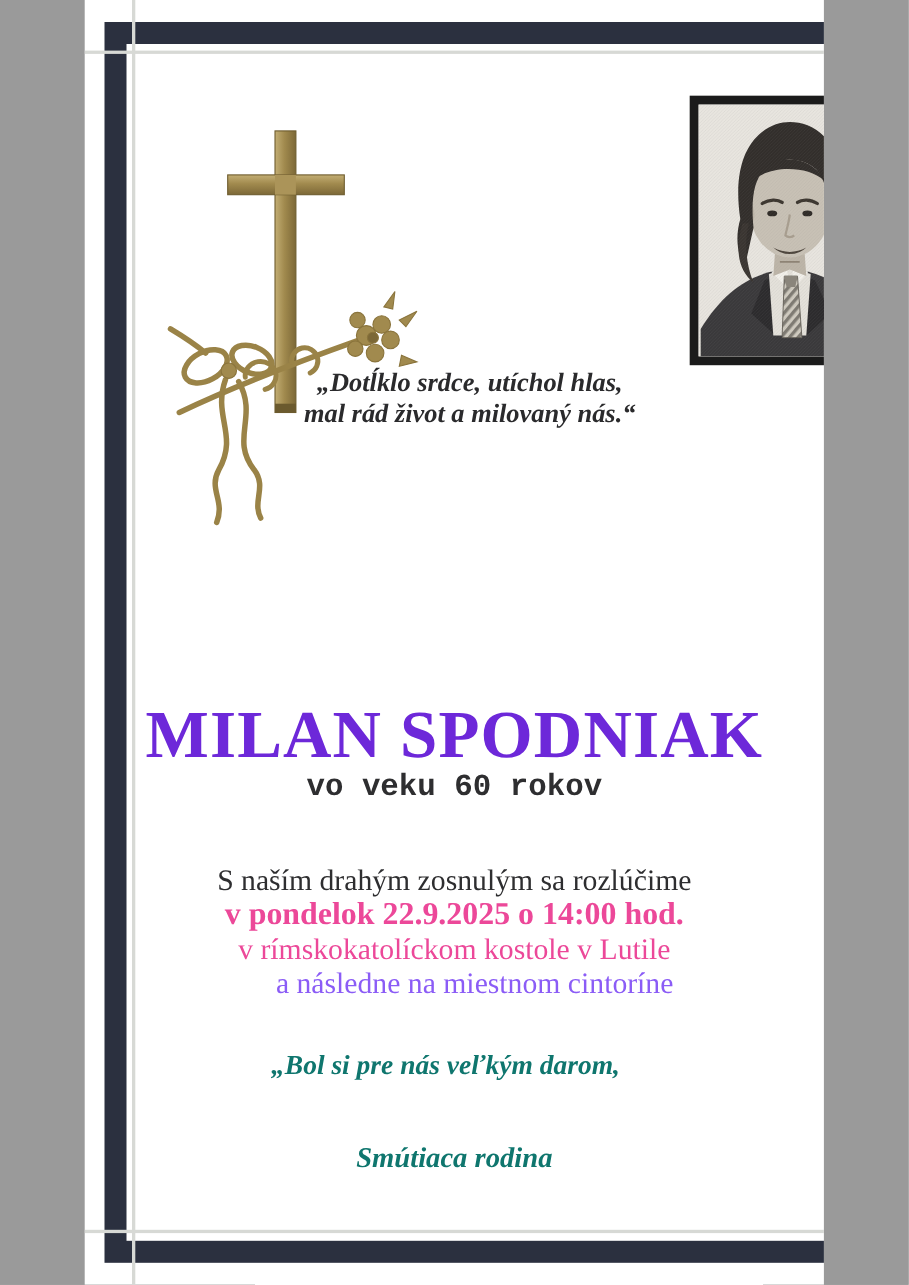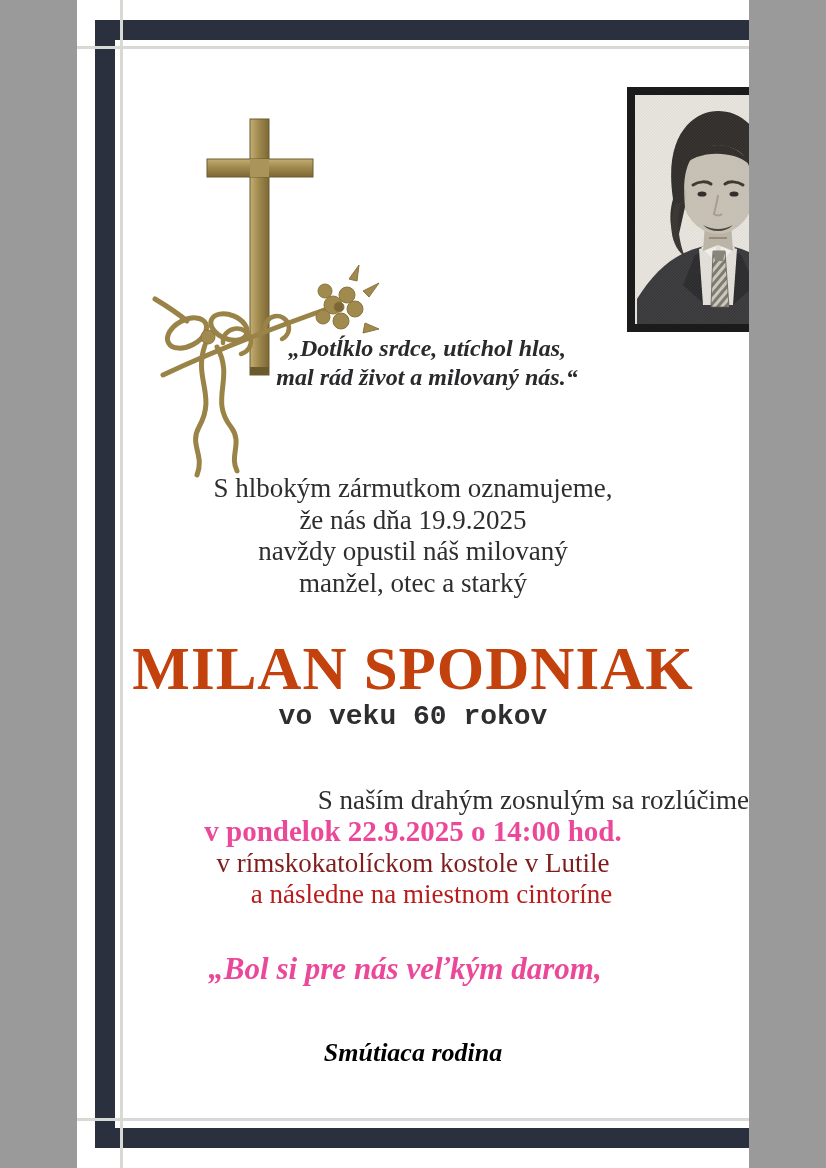--- a/index.html
+++ b/index.html
@@ -40,39 +40,39 @@
     left:28px;right:0;top:334px;
     font-size:24px;font-weight:bold;font-style:italic;
     line-height:29px;color:#2a2a2c;
   }
   .announcement{
     left:0;right:0;top:473px;
     font-size:27px;line-height:31.5px;color:#2e2e30;
   }
   .name{
     left:0;right:0;top:634px;
-    font-size:61px;font-weight:bold;letter-spacing:1px;color:#c2410c;
+    font-size:61px;font-weight:bold;letter-spacing:1px;color:#6d28d9;
   }
   .age{
     left:0;right:0;top:701px;
     font-family:Liberation Mono, monospace;
     font-size:28px;font-weight:bold;color:#2e2e30;
   }
-  .funeral-intro{left:0;right:0;top:785px;font-size:27px;color:#2e2e30;text-align:right;}
+  .funeral-intro{left:0;right:0;top:785px;font-size:27px;color:#2e2e30;}
   .funeral-datetime{left:0;right:0;top:815px;font-size:29px;font-weight:bold;color:#ec4899;}
-  .funeral-place1{left:0;right:0;top:848px;font-size:27px;color:#7f1d1d;}
-  .funeral-place2{left:0;right:0;top:879px;font-size:27px;color:#b91c1c;padding-left:37px;}
+  .funeral-place1{left:0;right:0;top:848px;font-size:27px;color:#ec4899;}
+  .funeral-place2{left:0;right:0;top:879px;font-size:27px;color:#8b5cf6;padding-left:37px;}
   .quote-bottom{
     left:0;right:16px;top:954px;
-    font-size:31px;font-weight:bold;font-style:italic;
-    line-height:29px;color:#ec4899;
+    font-size:25px;font-weight:bold;font-style:italic;
+    line-height:29px;color:#0f766e;
   }
   .signature{
     left:0;right:0;top:1038px;
-    font-size:26px;font-weight:bold;font-style:italic;color:#000000;
+    font-size:26px;font-weight:bold;font-style:italic;color:#0f766e;
   }
 </style>
 </head>
 <body>
 
 <div class="page">
 
   <div class="band-frame"></div>
   <div class="hairline v" style="left:43px"></div>
   <div class="hairline v" style="left:773px"></div>
@@ -175,26 +175,20 @@
       <rect x="118" width="48" height="229" fill="#ffffff" opacity="0.15"></rect>
       <rect width="166" height="229" fill="url(#scan)" opacity="0.28"></rect>
     </svg>
   </div>
 
   <div class="tblock quote-top">
     <div>„Dotĺklo srdce, utíchol hlas,</div>
     <div>mal rád život a milovaný nás.“</div>
   </div>
 
-  <div class="tblock announcement">
-    <div>S hlbokým zármutkom oznamujeme,</div>
-    <div>že nás dňa 19.9.2025</div>
-    <div>navždy opustil náš milovaný</div>
-    <div>manžel, otec a starký</div>
-  </div>
 
   <div class="tblock name">MILAN SPODNIAK</div>
   <div class="tblock age">vo veku 60 rokov</div>
 
   <div class="tblock funeral-intro">S naším drahým zosnulým sa rozlúčime</div>
   <div class="tblock funeral-datetime">v pondelok 22.9.2025 o 14:00 hod.</div>
   <div class="tblock funeral-place1">v rímskokatolíckom kostole v Lutile</div>
   <div class="tblock funeral-place2">a následne na miestnom cintoríne</div>
 
   <div class="tblock quote-bottom">

